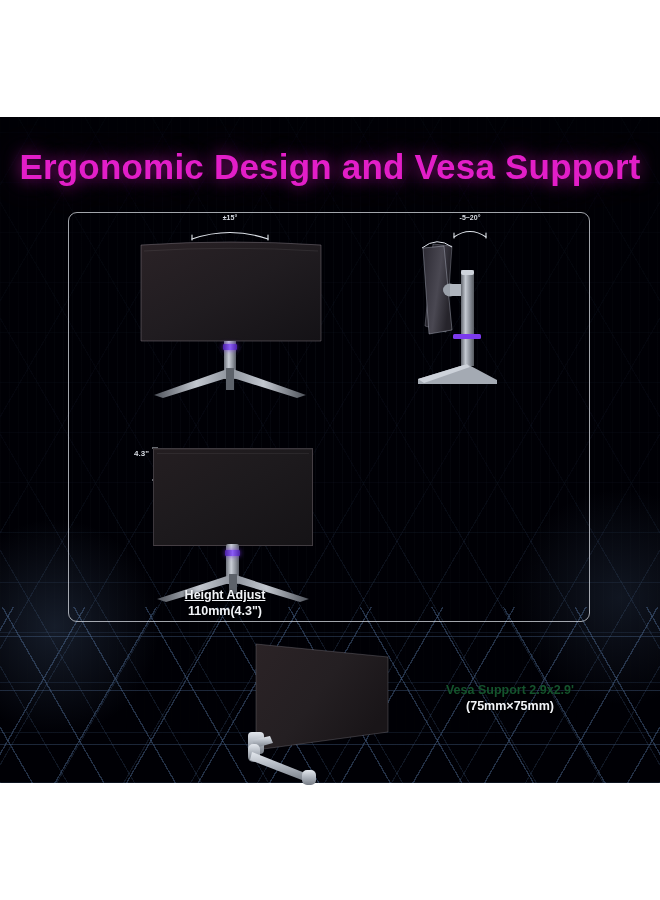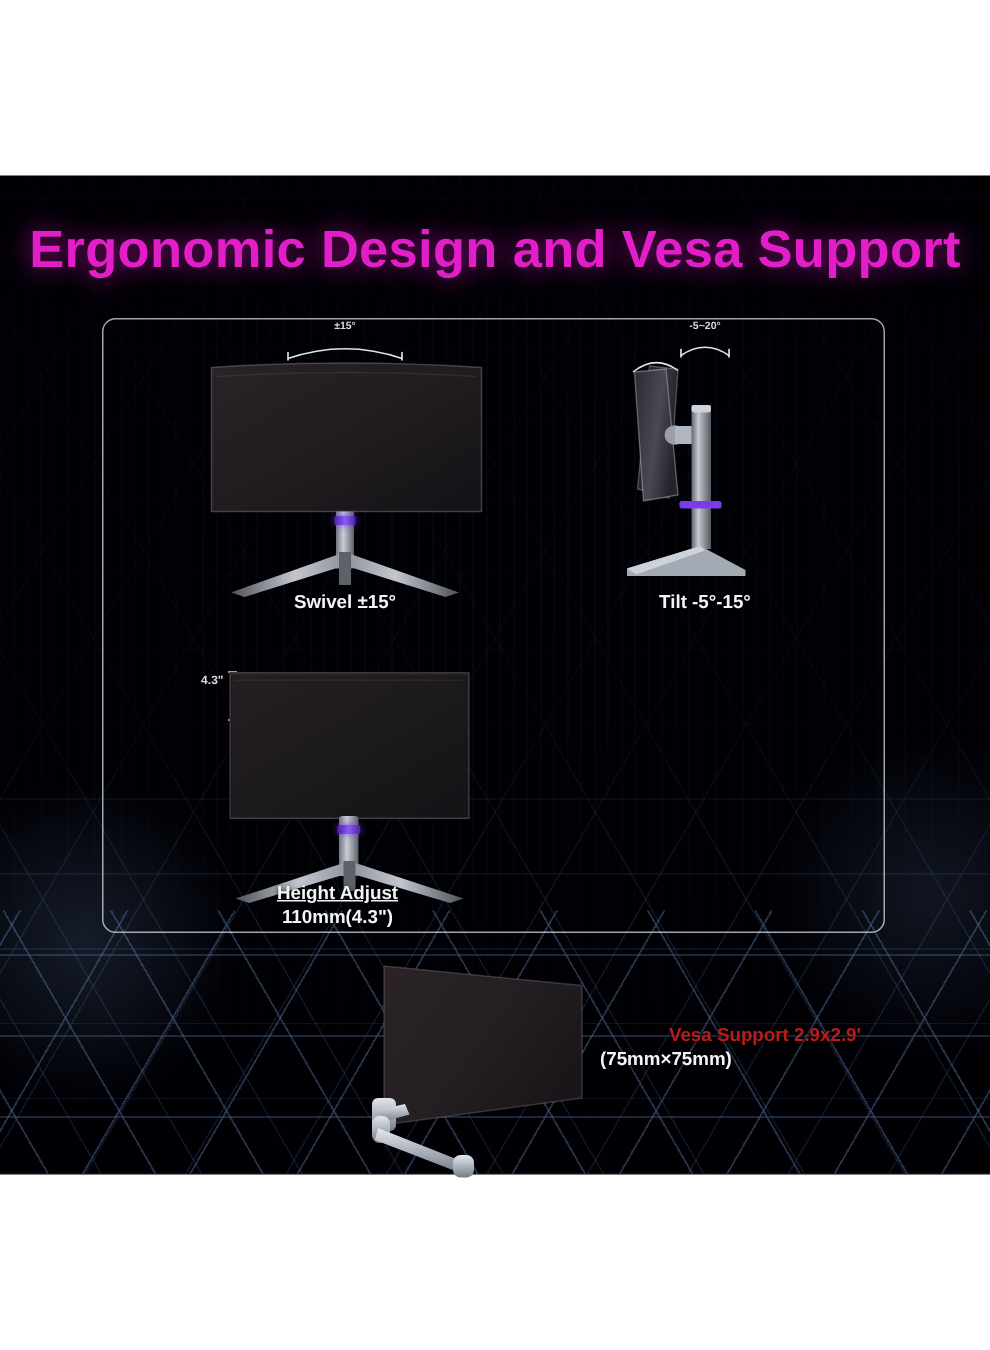--- a/index.html
+++ b/index.html
@@ -142,21 +142,20 @@
             <stop offset="28%" stop-color="#c2c7cf"></stop>
           <stop offset="50%" stop-color="#8d929b"></stop>
             <stop offset="72%" stop-color="#c2c7cf"></stop>
           <stop offset="100%" stop-color="#4e525a"></stop>
         </linearGradient>
       </defs>
       <path d="M80 0 L156 27 L147 30 L80 9 L13 30 L4 27 Z" fill="url(#bs1)"></path>
       <path d="M76 0 L84 0 L84 22 L76 22 Z" fill="#5d626a"></path>
     </svg>
 
-    <div class="caption" style="top:182px;">Swivel ±15°</div>
   </div>
 
   <div class="cell" style="left:370px;top:212px;width:200px;height:200px;">
     <div class="angle" style="left:0;top:2px;width:200px;">-5~20°</div>
     <svg style="position:absolute;left:0;top:13px;" width="200" height="16" viewBox="0 0 200 16">
       <path d="M84 12 Q100 1 116 12" stroke="#dfe3ea" stroke-width="1.1" fill="none" stroke-linecap="round"></path>
       <path d="M84 8 L84 13" stroke="#dfe3ea" stroke-width="1.1" stroke-linecap="round"></path>
       <path d="M116 8 L116 13" stroke="#dfe3ea" stroke-width="1.1" stroke-linecap="round"></path>
     </svg>
 
@@ -191,21 +190,20 @@
 
       <rect x="61" y="36" width="13" height="96" fill="url(#col1)"></rect>
       <rect x="61" y="36" width="13" height="5" rx="2" fill="#cfd4dc"></rect>
 
       <rect x="53" y="100" width="28" height="5" rx="1.5" fill="#7c3aed"></rect>
 
       <path d="M67 130 L97 146 L97 150 L18 150 L18 145 Z" fill="#a4aab3"></path>
       <path d="M18 145 L67 130 L70 133 L24 149 Z" fill="#cdd2da"></path>
     </svg>
 
-    <div class="caption" style="top:182px;">Tilt -5°-15°</div>
   </div>
 
   <div class="cell" style="left:105px;top:440px;width:240px;height:180px;">
     <div class="angle" style="left:10px;top:9px;width:34px;font-size:8px;text-align:right;">4.3"</div>
     <svg style="position:absolute;left:46px;top:6px;" width="8" height="36" viewBox="0 0 8 36">
       <path d="M4 2 L4 34" stroke="#cfd4dc" stroke-width="1" stroke-dasharray="2 2"></path>
       <path d="M1 2 L7 2" stroke="#cfd4dc" stroke-width="1"></path>
       <path d="M1 34 L7 34" stroke="#cfd4dc" stroke-width="1"></path>
     </svg>
 
@@ -245,20 +243,20 @@
       <rect x="8" y="92" width="16" height="22" rx="4" fill="url(#arm1)"></rect>
 
       <path d="M12 100 L30 96 L33 103 L15 108 Z" fill="url(#arm1)"></path>
 
       <rect x="8" y="104" width="12" height="18" rx="5" fill="url(#arm1)"></rect>
       <path d="M12 112 L70 135 L67 142 L10 120 Z" fill="url(#arm1)"></path>
       <rect x="62" y="130" width="14" height="15" rx="5" fill="url(#arm1)"></rect>
     </svg>
 
     <div style="position:absolute;left:160px;top:42px;width:220px;text-align:center;
-                color:#b91c1c;font-size:12.5px;font-weight:bold;line-height:16px;
+                color:#14532d;font-size:12.5px;font-weight:bold;line-height:16px;
                 text-shadow:0 1px 3px rgba(0,0,0,.9);">Vesa Support 2.9x2.9'</div>
-    <div style="position:absolute;left:160px;top:58px;width:220px;text-align:left;
+    <div style="position:absolute;left:160px;top:58px;width:220px;text-align:center;
                 color:#f2f4f8;font-size:12.5px;font-weight:bold;line-height:16px;
                 text-shadow:0 1px 3px rgba(0,0,0,.9);">(75mm×75mm)</div>
   </div>
 
 </div>
 
 </body></html>

